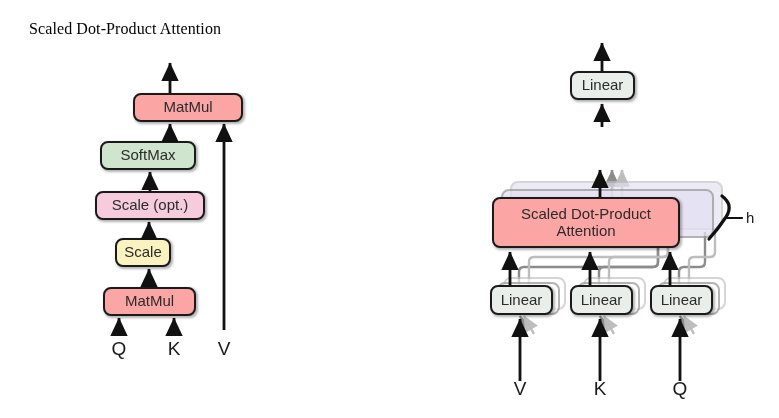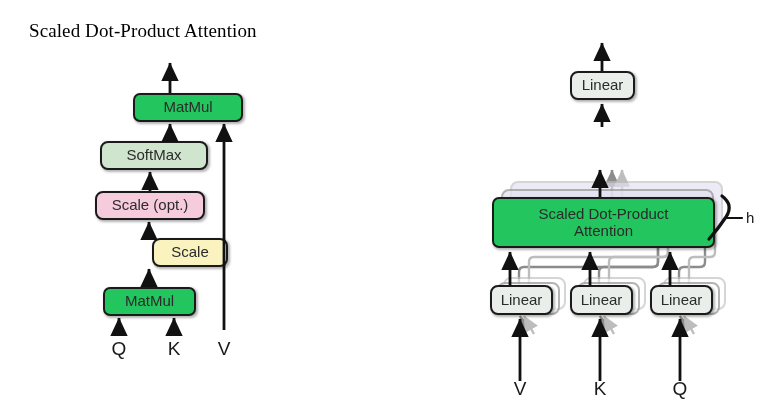--- a/index.html
+++ b/index.html
@@ -11,21 +11,21 @@
     position: relative;
     width: 779px;
     height: 418px;
     background: #ffffff;
     overflow: hidden;
     font-family: "Liberation Sans", sans-serif;
   }
   .panel-title {
     position: absolute;
     font-family: "Liberation Serif", serif;
-    font-size: 19px;
+    font-size: 16px;
     color: #000000;
     white-space: nowrap;
     letter-spacing: 0.1px;
   }
   #title-left  { left: 29px;  top: 20px; }
   #title-right { left: 519px; top: 20px; }
 
   
   .node {
     position: absolute;
@@ -36,21 +36,21 @@
     align-items: center;
     justify-content: center;
     text-align: center;
     font-family: "Liberation Sans", sans-serif;
     font-size: 15px;
     color: #2b2b2b;
     line-height: 1.12;
     z-index: 30;
     box-shadow: 1.5px 1.5px 2.5px rgba(0,0,0,0.30);
   }
-  .node.purple { background: #22c55e; border-radius: 7px; }
+  .node.purple { background: #fca5a5; }
   .node.green  { background: #cfe5cd; }
   .node.pink   { background: #f6ccdc; }
   .node.yellow { background: #faf3c0; }
   .node.grey   { background: #e9eeea; }
 
   
   .ghost {
     position: absolute;
     box-sizing: border-box;
     border-radius: 8px;
@@ -138,32 +138,32 @@
 
   <div class="ghost g3" style="left:503px; top:277px; width:63px; height:33px;"></div>
   <div class="ghost g2" style="left:497px; top:282px; width:63px; height:33px;"></div>
   <div class="ghost g3" style="left:583px; top:277px; width:63px; height:33px;"></div>
   <div class="ghost g2" style="left:577px; top:282px; width:63px; height:33px;"></div>
   <div class="ghost g3" style="left:663px; top:277px; width:63px; height:33px;"></div>
   <div class="ghost g2" style="left:657px; top:282px; width:63px; height:33px;"></div>
 
   <div class="node purple" style="left:133px; top:93px;  width:110px; height:29px;">MatMul</div>
 
-  <div class="node green" style="left:100px; top:141px; width:108px; height:29px;text-align:center;">SoftMax</div>
+  <div class="node green" style="left:100px; top:141px; width:96px; height:29px;text-align:center;">SoftMax</div>
 
   <div class="node pink" style="left:95px;  top:191px; width:110px; height:29px;">Scale (opt.)</div>
 
-  <div class="node yellow" style="left:115px; top:238px; width:76px;  height:29px;margin-left:37px;">Scale</div>
+  <div class="node yellow" style="left:115px; top:238px; width:56px;  height:29px;">Scale</div>
 
   <div class="node purple" style="left:103px; top:287px; width:93px;  height:29px;">MatMul</div>
 
   <div class="node grey" style="left:570px; top:71px;  width:65px;  height:29px;">Linear</div>
 
 
-  <div class="node purple" style="left:492px; top:197px; width:223px; height:51px; flex-direction:column;">
+  <div class="node purple" style="left:492px; top:197px; width:188px; height:51px; flex-direction:column;">
     <span>Scaled Dot-Product</span>
     <span>Attention</span>
   </div>
 
   <div class="node grey" style="left:490px; top:285px; width:63px; height:30px;">Linear</div>
   <div class="node grey" style="left:570px; top:285px; width:63px; height:30px;">Linear</div>
   <div class="node grey" style="left:650px; top:285px; width:63px; height:30px;">Linear</div>
 
   <svg class="layer" id="arrows-front">
     <g fill="none" stroke="#111111" stroke-width="2.8" marker-end="url(#ahD)">

